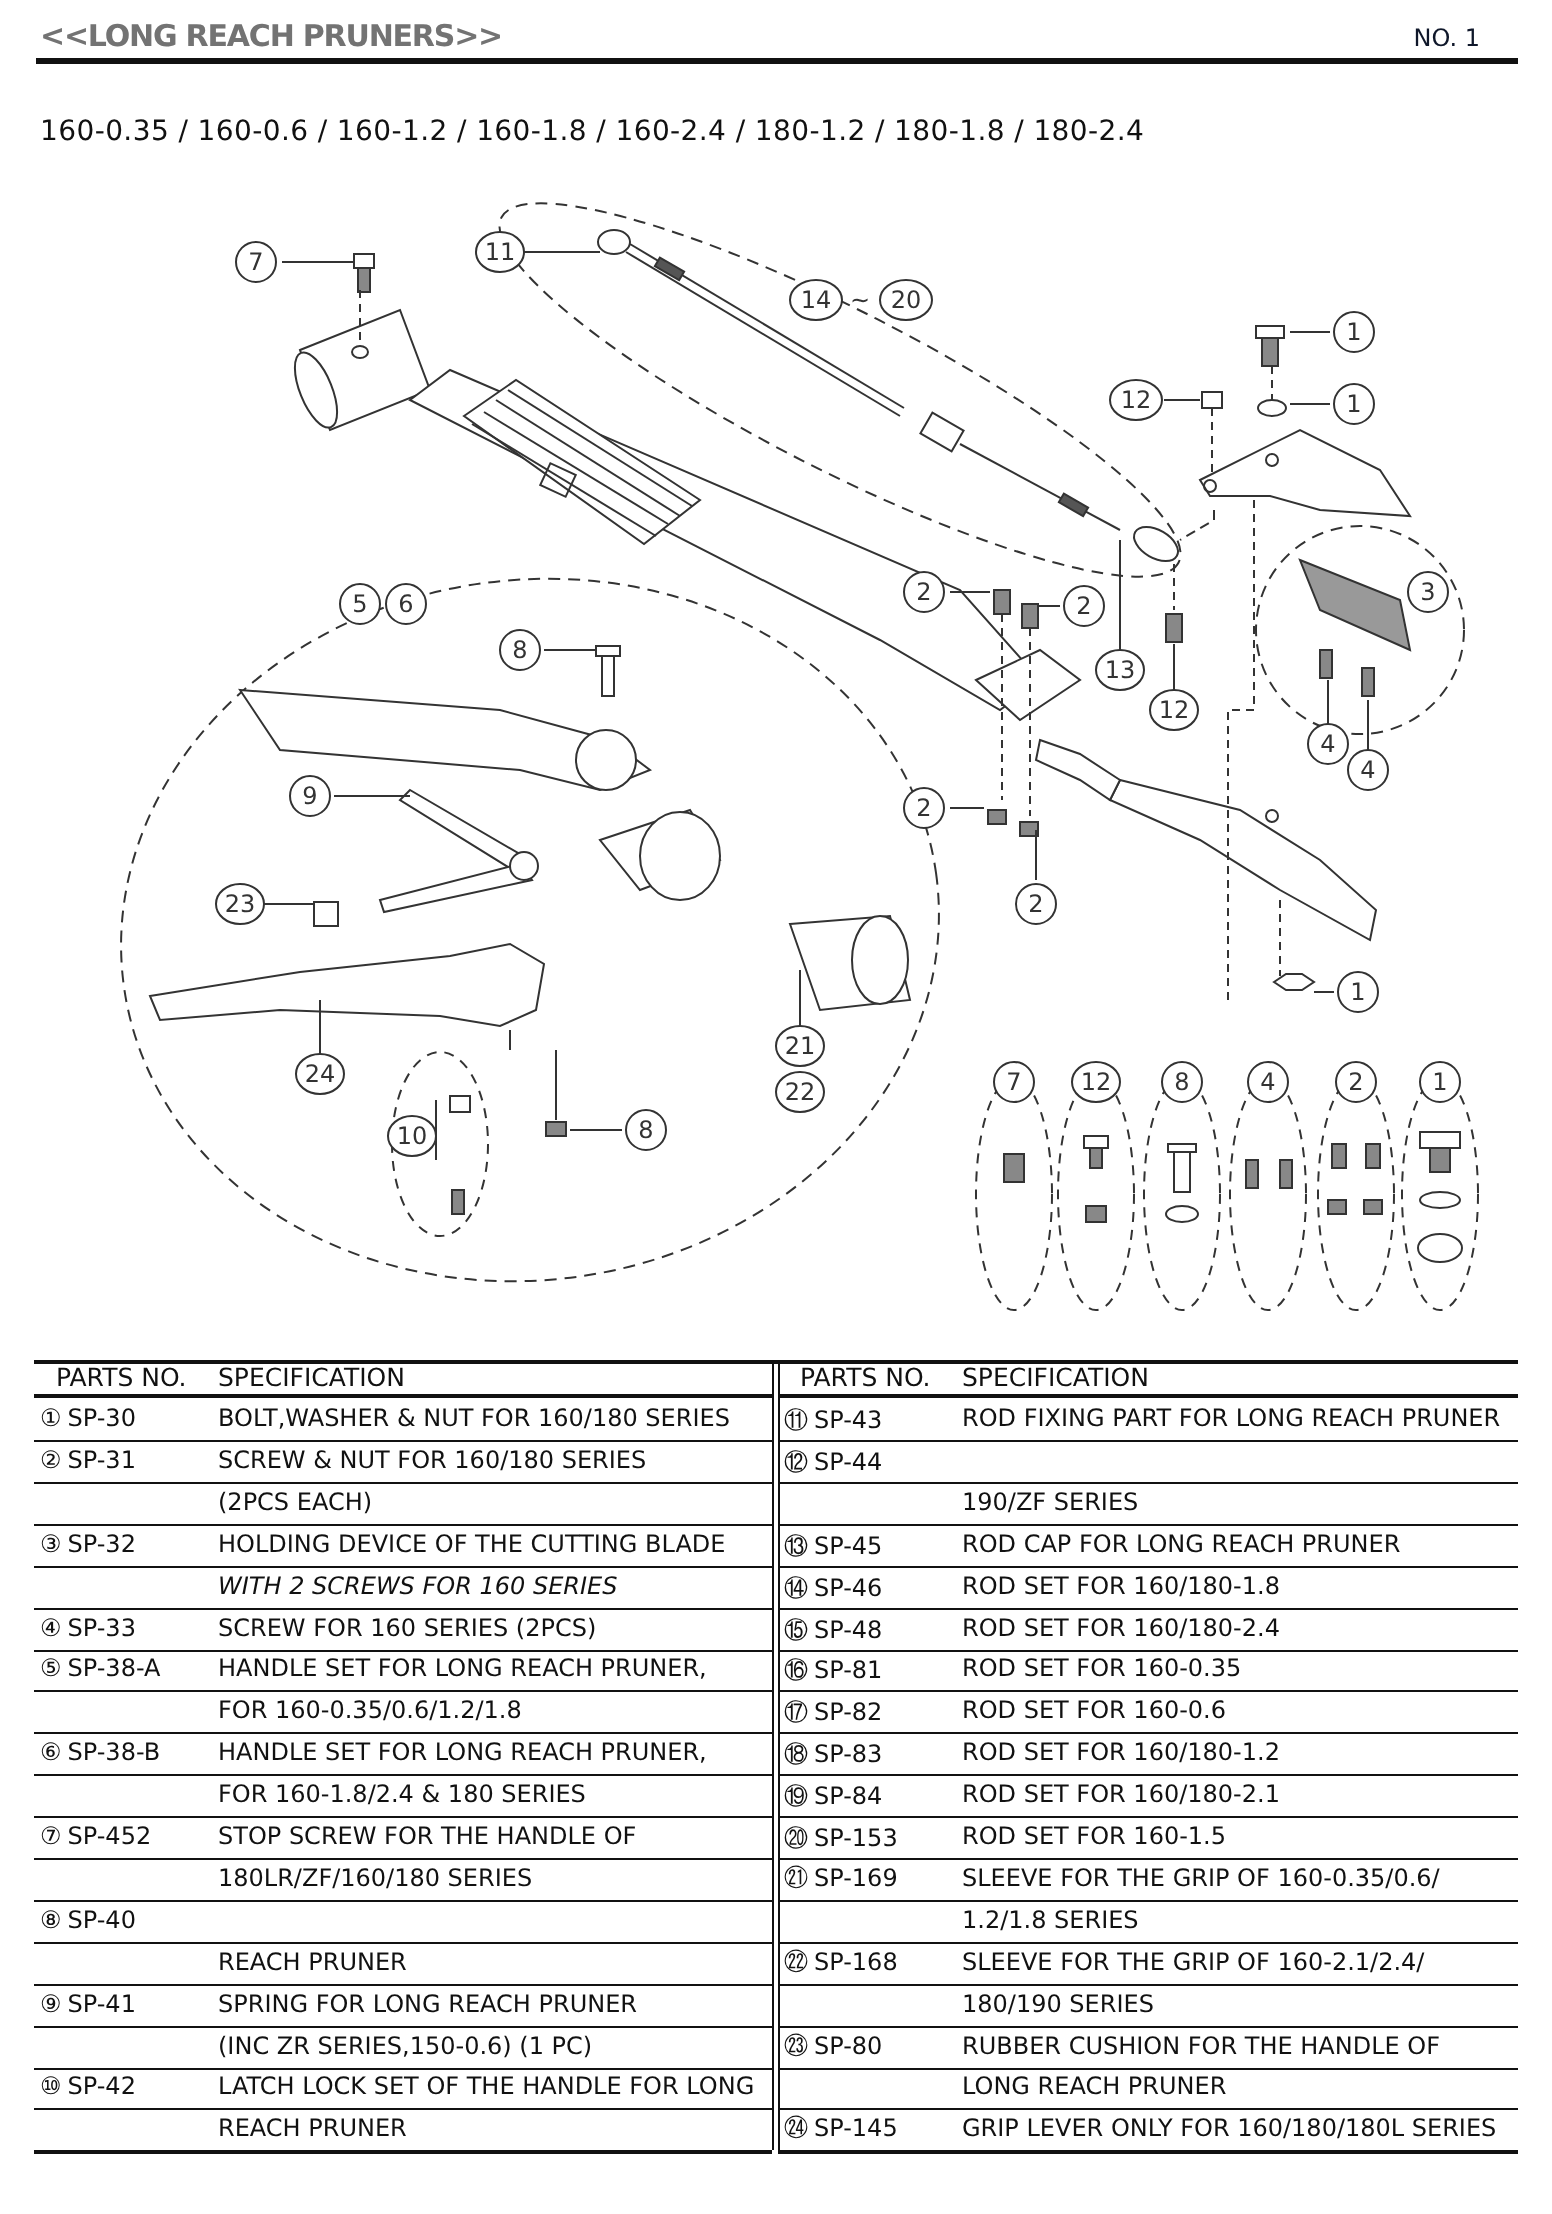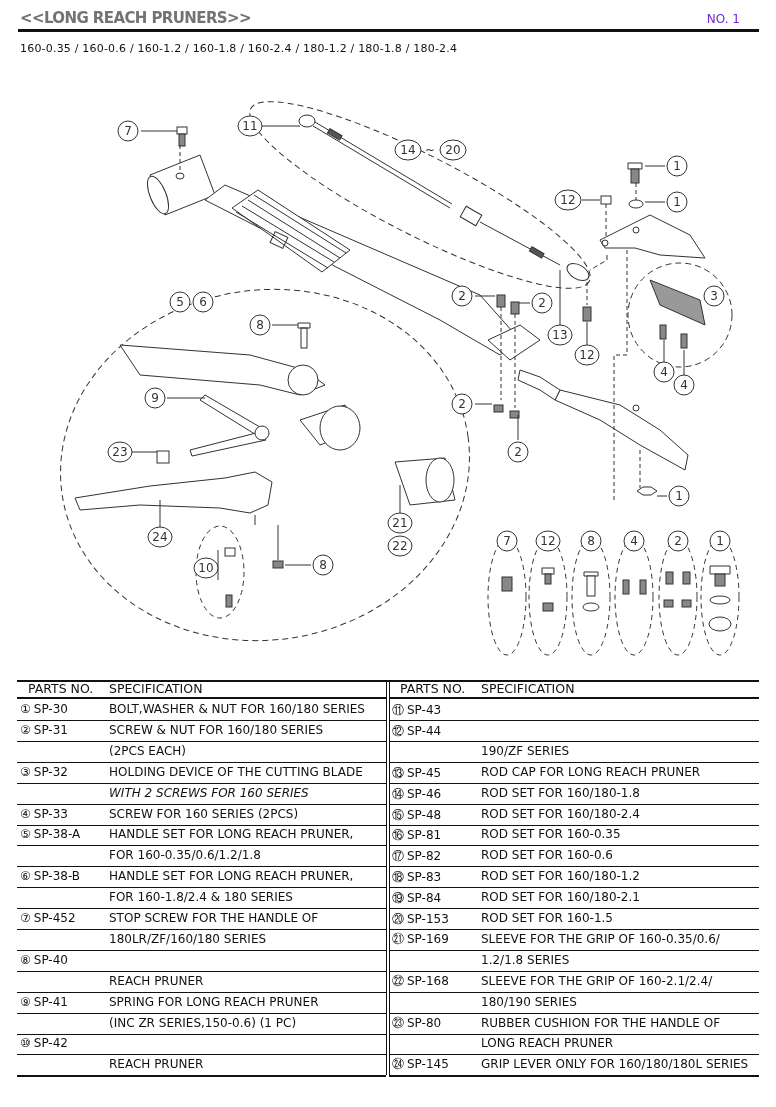--- a/index.html
+++ b/index.html
@@ -1,22 +1,22 @@
 <!DOCTYPE html>
 <html><head>
 <meta charset="utf-8">
 <style>
   html, body { margin:0; padding:0; background:#ffffff; }
   body { width:776px; height:1107px; position:relative; overflow:hidden;
          font-family:"DejaVu Sans", sans-serif; color:#111; }
   .title { position:absolute; left:20px; top:9px; font-size:15px; font-weight:bold;
            letter-spacing:-0.6px; color:#737373; }
-  .pageno { position:absolute; right:36px; top:12px; font-size:12px; color:#6d28d9;text-align:center; }
+  .pageno { position:absolute; right:36px; top:12px; font-size:12px; color:#0f172a;text-align:center; }
   .rule { position:absolute; left:18px; width:741px; top:29px; height:3px; background:#111; }
-  .models { position:absolute; left:20px; top:42px; font-size:11px; color:#111; letter-spacing:0.2px; }
+  .models { position:absolute; left:20px; top:58px; font-size:14px; color:#111; letter-spacing:0.2px; }
   #diagram { position:absolute; left:0; top:60px; width:776px; height:610px; }
   #diagram text { font-family:"DejaVu Sans", sans-serif; font-size:12px; fill:#333; }
   .parts-table { position:absolute; left:17px; top:680px; width:742px; }
   .tbl-side { position:absolute; top:0; }
   .tbl-left { left:0; width:369px; }
   .topline { position:absolute; left:17px; top:680px; width:742px; height:2px; background:#111; }
   .divline { position:absolute; left:386px; top:680px; width:1px; height:395px; background:#111; }
   .divline2 { position:absolute; left:389px; top:680px; width:1px; height:395px; background:#111; }
   .row { position:absolute; height:21px; width:100%; border-bottom:1px solid #111; font-size:12px; }
   .row.header { font-size:12.5px; border-bottom:2px solid #111; height:17px; }
@@ -323,33 +323,35 @@
       <div class="row" style="top: 311.6px;">
         <span class="cell-no"><span class="circ">⑨</span><span>SP-41</span></span>
         <span class="cell-spec">SPRING FOR LONG REACH PRUNER</span>
       </div>
       <div class="row" style="top: 332.5px;">
         <span class="cell-no"><span class="circ"></span><span></span></span>
         <span class="cell-spec">(INC ZR SERIES,150-0.6) (1 PC)</span>
       </div>
       <div class="row" style="top: 353.4px;">
         <span class="cell-no"><span class="circ">⑩</span><span>SP-42</span></span>
+        <span class="cell-spec">LATCH LOCK SET OF THE HANDLE FOR LONG</span>
       </div>
       <div class="row last" style="top: 374.3px;">
         <span class="cell-no"><span class="circ"></span><span></span></span>
         <span class="cell-spec">REACH PRUNER</span>
       </div>
     </div>
   <div class="tbl-side" style="left:372px;width:370px;" id="tbl-right">
     <div class="row header" style="top:0px">
       <span class="cell-no">PARTS NO.</span>
       <span class="cell-spec">SPECIFICATION</span>
     </div>
   <div class="row" style="top: 19px;">
         <span class="cell-no"><span class="circ">⑪</span><span>SP-43</span></span>
+        <span class="cell-spec">ROD FIXING PART FOR LONG REACH PRUNER</span>
       </div>
       <div class="row" style="top: 39.9px;">
         <span class="cell-no"><span class="circ">⑫</span><span>SP-44</span></span>
       </div>
       <div class="row" style="top: 60.8px;">
         <span class="cell-no"><span class="circ"></span><span></span></span>
         <span class="cell-spec">190/ZF SERIES</span>
       </div>
       <div class="row" style="top: 81.7px;">
         <span class="cell-no"><span class="circ">⑬</span><span>SP-45</span></span>

